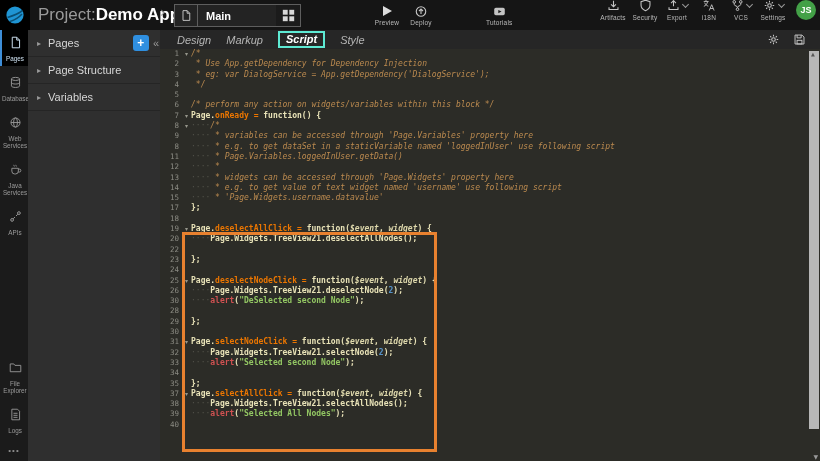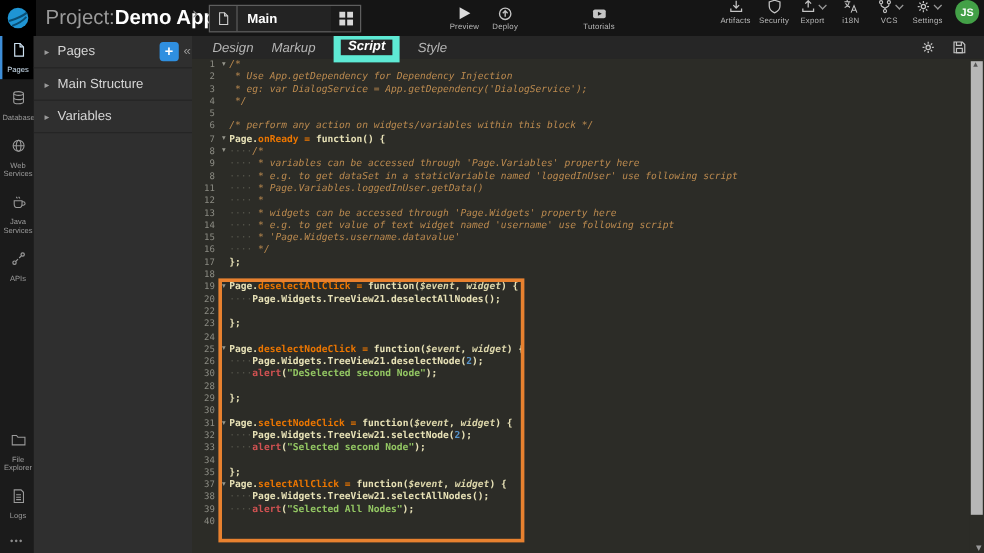--- a/index.html
+++ b/index.html
@@ -53,21 +53,21 @@
   .prow .plabel{font-size:11px;color:#d6d6d6;}
   .plus-btn{margin-left:auto;width:16px;height:16px;border-radius:3px;color:#fff;font-size:12px;
             font-weight:bold;display:flex;align-items:center;justify-content:center;cursor:pointer;}
   .collapse{color:#9a9a9a;font-size:11px;margin:0 1px 0 4px;cursor:pointer;}
 
   
   .main{position:absolute;top:30px;left:160px;right:0;bottom:0;background:#2c2c27;}
   .tabstrip{position:absolute;top:0;left:0;right:0;height:19px;background:#262626;
             display:flex;align-items:center;padding-left:17px;gap:15px;}
   .tab{font-size:11px;color:#b5b5b5;cursor:pointer;}
-  .tab.active{color:#fff;font-weight:bold;border:6px solid #5eead4;padding:0px 6px 1px;background:#262626;text-align:center;}
+  .tab.active{color:#fff;font-weight:bold;border:2px solid #5eead4;padding:0px 6px 1px;background:#262626;text-align:center;}
   .ts-right{margin-left:auto;display:flex;align-items:center;gap:13px;padding-right:14px;}
   .ts-ic{cursor:pointer;display:flex;align-items:center;}
 
   .editor{position:absolute;top:19px;left:0;right:12px;bottom:0;overflow:hidden;
           font-family:"DejaVu Sans Mono",monospace;font-size:8px;}
   .row{display:flex;height:10.3px;line-height:10.4px;}
   .gut{flex:none;width:28px;box-sizing:border-box;padding-right:9px;text-align:right;position:relative;
        color:#8b8b83;font-size:7.5px;}
   .gut .fold{position:absolute;right:0;top:0;font-size:6px;color:#96968c;font-family:"DejaVu Sans",sans-serif;cursor:pointer;}
   .code{white-space:pre;padding-left:3px;font-weight:bold;color:#e8e2b7;}
@@ -281,21 +281,21 @@
 
   <aside class="panel" id="panel">
       <div class="prow">
         <span class="caret">▸</span>
         <span class="plabel">Pages</span>
         <span class="plus-btn" style="background: rgb(47, 143, 224);">+</span>
         <span class="collapse">«</span>
       </div>
       <div class="prow">
         <span class="caret">▸</span>
-        <span class="plabel">Main Structure</span>
+        <span class="plabel">Page Structure</span>
       </div>
       <div class="prow">
         <span class="caret">▸</span>
         <span class="plabel">Variables</span>
       </div>
     </aside>
 
   <section class="main">
     <div class="tabstrip">
       <span id="tabs-holder" style="display:flex;gap:15px;align-items:center;font-style:italic;">
@@ -379,24 +379,20 @@
           </div>
           <div class="row">
             <span class="gut">14</span>
             <span class="code"><span class="tk-ws">····</span><span class="tk-com"> * e.g. to get value of text widget named 'username' use following script</span></span>
           </div>
           <div class="row">
             <span class="gut">15</span>
             <span class="code"><span class="tk-ws">····</span><span class="tk-com"> * 'Page.Widgets.username.datavalue'</span></span>
           </div>
           <div class="row">
-            <span class="gut">16</span>
-            <span class="code"><span class="tk-ws">····</span><span class="tk-com"> */</span></span>
-          </div>
-          <div class="row">
             <span class="gut">17</span>
             <span class="code"><span class="tk-def">};</span></span>
           </div>
           <div class="row">
             <span class="gut">18</span>
             <span class="code"></span>
           </div>
           <div class="row">
             <span class="gut">19<span class="fold">▾</span></span>
             <span class="code"><span class="tk-def">Page.</span><span class="tk-prop">deselectAllClick</span><span class="tk-def"> </span><span class="tk-op">=</span><span class="tk-def"> </span><span class="tk-def">function(</span><span class="tk-par">$event</span><span class="tk-def">, </span><span class="tk-par">widget</span><span class="tk-def">) {</span></span>

